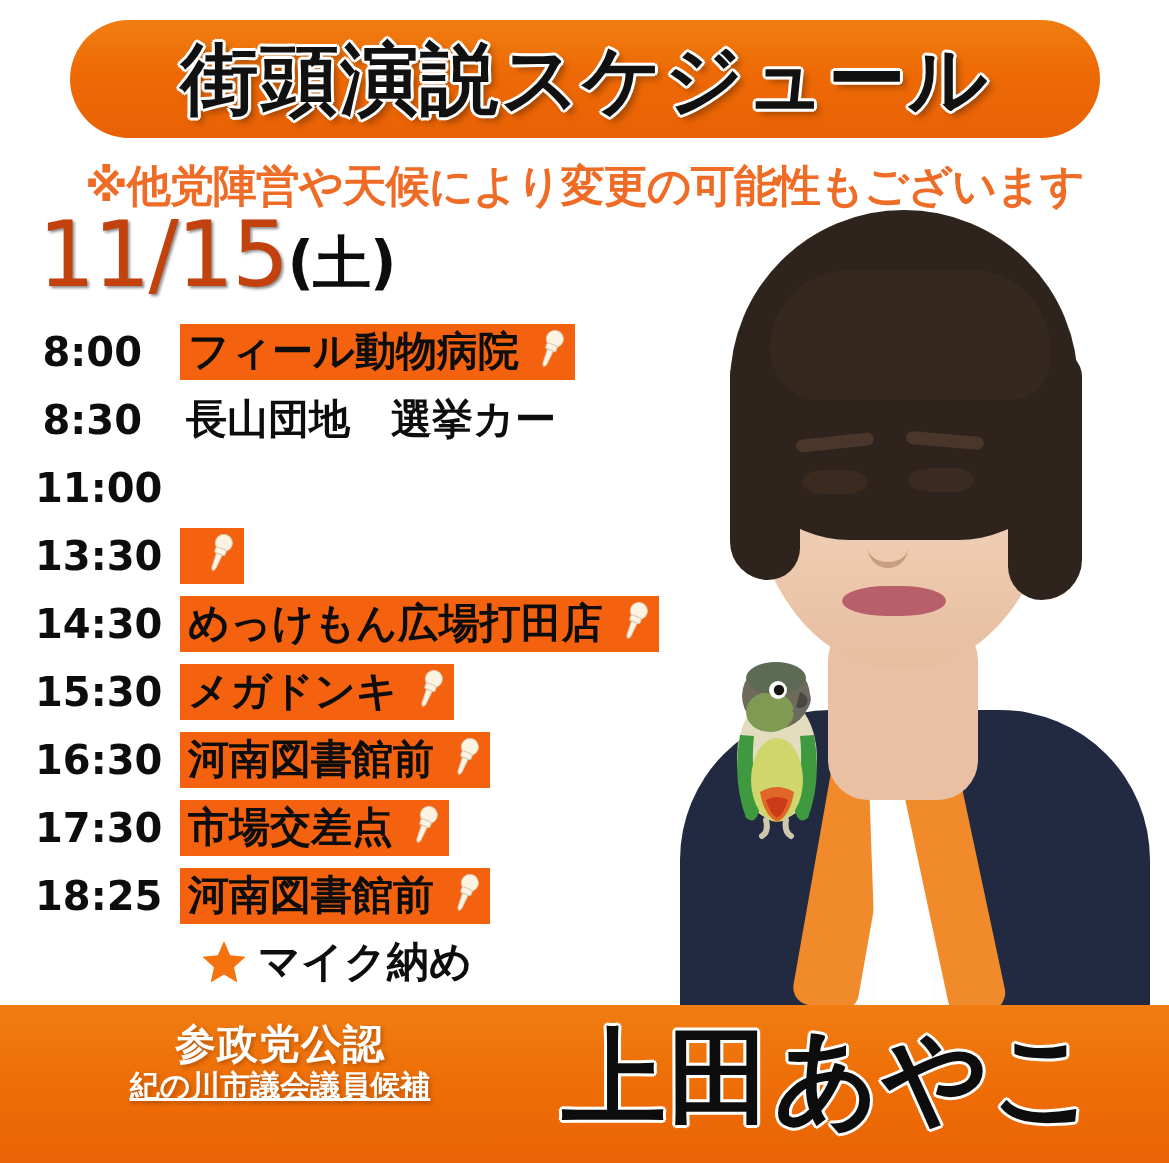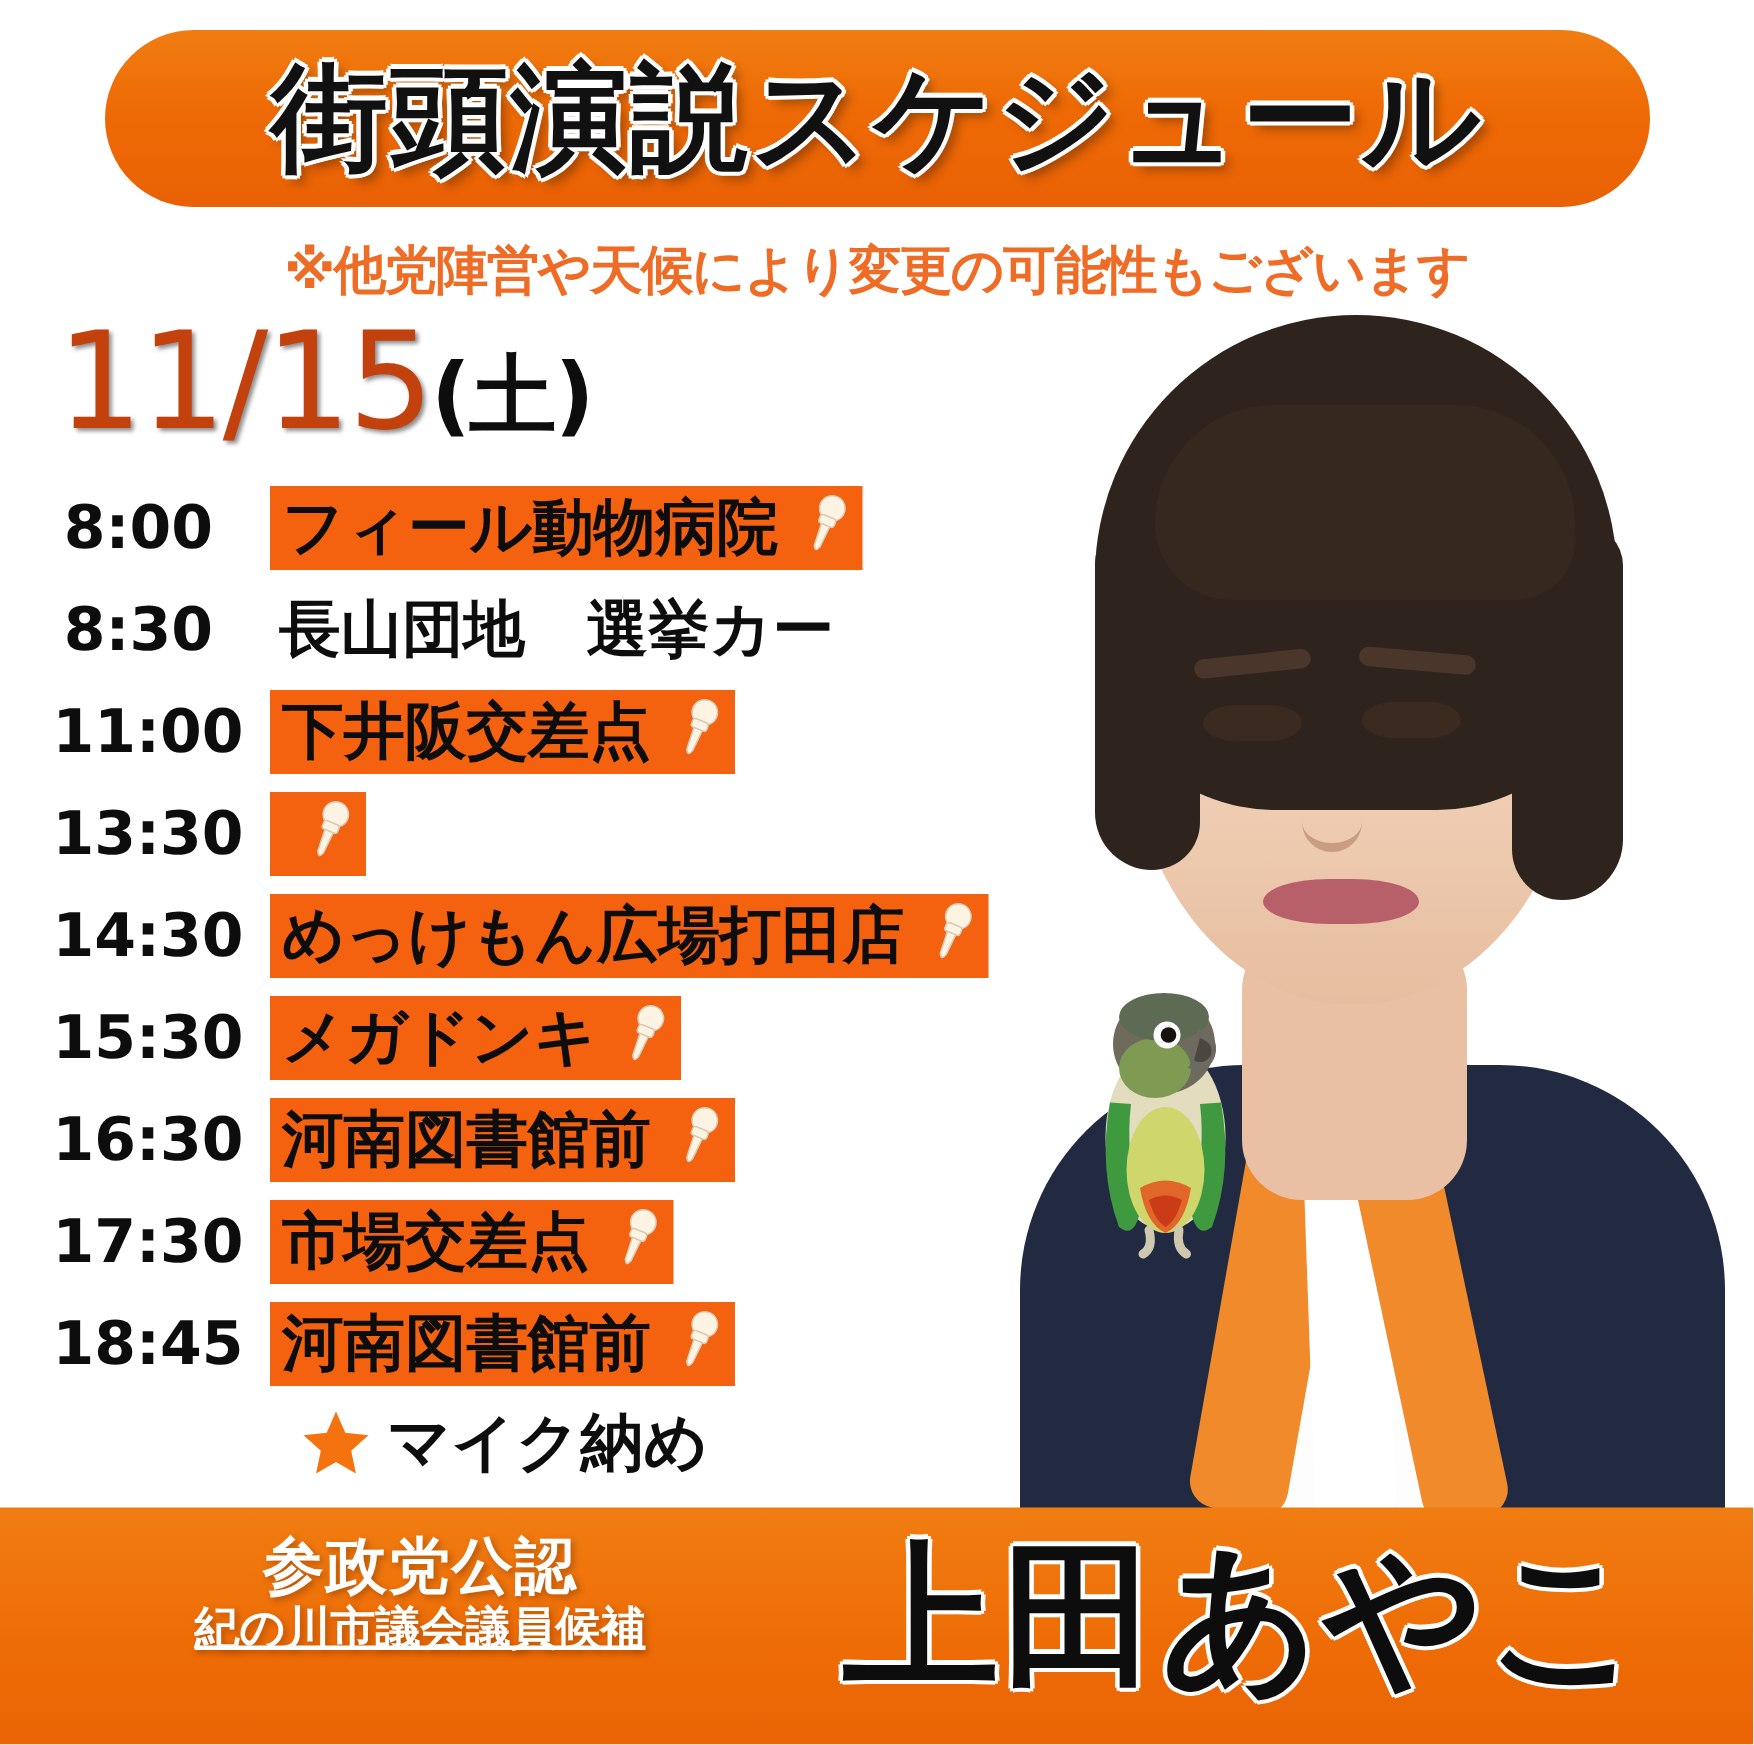--- a/index.html
+++ b/index.html
@@ -26,21 +26,21 @@
     text-shadow:
       3px 0 0 #fff,-3px 0 0 #fff,0 3px 0 #fff,0 -3px 0 #fff,
       2px 2px 0 #fff,-2px 2px 0 #fff,2px -2px 0 #fff,-2px -2px 0 #fff,
       5px 5px 7px rgba(0,0,0,.35);
     white-space:nowrap;
   }
 
   
   .subtitle{
     position:absolute;left:0;top:157px;width:1169px;text-align:center;
-    font-size:35px;font-weight:bold;color:#ef6c26;white-space:nowrap;
+    font-size:44px;font-weight:bold;color:#ef6c26;white-space:nowrap;
     letter-spacing:-1px;
   }
 
   
   .date-line{
     position:absolute;left:38px;top:212px;
     display:flex;align-items:flex-end;white-space:nowrap;
   }
   .date-main{
     font-size:90px;font-weight:normal;color:#c2410c;line-height:.95;
@@ -230,34 +230,20 @@
       <div class="time">8:30</div>
       <div class="place-wrap">
         <div class="place plain">
           <span>長山団地　選挙カー</span>
         </div>
       </div>
     </div>
 
     <div class="sched-row">
       <div class="time">11:00</div>
-      <div class="place-wrap">
-        <div class="place hl">
-          <span>下井阪交差点</span>
-          <span class="mic">
-            <svg width="34" height="44" viewBox="0 0 34 44">
-                <g transform="rotate(22 17 22)">
-                  <ellipse cx="17" cy="9" rx="8.5" ry="8.5" fill="#fdf3e2" stroke="#d8cbb4" stroke-width="1"></ellipse>
-                  <rect x="11.5" y="15" width="11" height="6" rx="2" fill="#fdf3e2" stroke="#d8cbb4" stroke-width="1"></rect>
-                  <path d="M14 21 L20 21 L19 36 Q17 41 15 36 Z" fill="#fdf3e2" stroke="#d8cbb4" stroke-width="1"></path>
-                </g>
-              </svg>
-          </span>
-        </div>
-      </div>
     </div>
 
     <div class="sched-row">
       <div class="time">13:30</div>
       <div class="place-wrap">
         <div class="place hl">
           <span class="mic">
             <svg width="34" height="44" viewBox="0 0 34 44">
                 <g transform="rotate(22 17 22)">
                   <ellipse cx="17" cy="9" rx="8.5" ry="8.5" fill="#fdf3e2" stroke="#d8cbb4" stroke-width="1"></ellipse>
@@ -336,21 +322,21 @@
                   <rect x="11.5" y="15" width="11" height="6" rx="2" fill="#fdf3e2" stroke="#d8cbb4" stroke-width="1"></rect>
                   <path d="M14 21 L20 21 L19 36 Q17 41 15 36 Z" fill="#fdf3e2" stroke="#d8cbb4" stroke-width="1"></path>
                 </g>
               </svg>
           </span>
         </div>
       </div>
     </div>
 
     <div class="sched-row">
-      <div class="time">18:45</div>
+      <div class="time">18:25</div>
       <div class="place-wrap">
         <div class="place hl">
           <span>河南図書館前</span>
           <span class="mic">
             <svg width="34" height="44" viewBox="0 0 34 44">
                 <g transform="rotate(22 17 22)">
                   <ellipse cx="17" cy="9" rx="8.5" ry="8.5" fill="#fdf3e2" stroke="#d8cbb4" stroke-width="1"></ellipse>
                   <rect x="11.5" y="15" width="11" height="6" rx="2" fill="#fdf3e2" stroke="#d8cbb4" stroke-width="1"></rect>
                   <path d="M14 21 L20 21 L19 36 Q17 41 15 36 Z" fill="#fdf3e2" stroke="#d8cbb4" stroke-width="1"></path>
                 </g>

